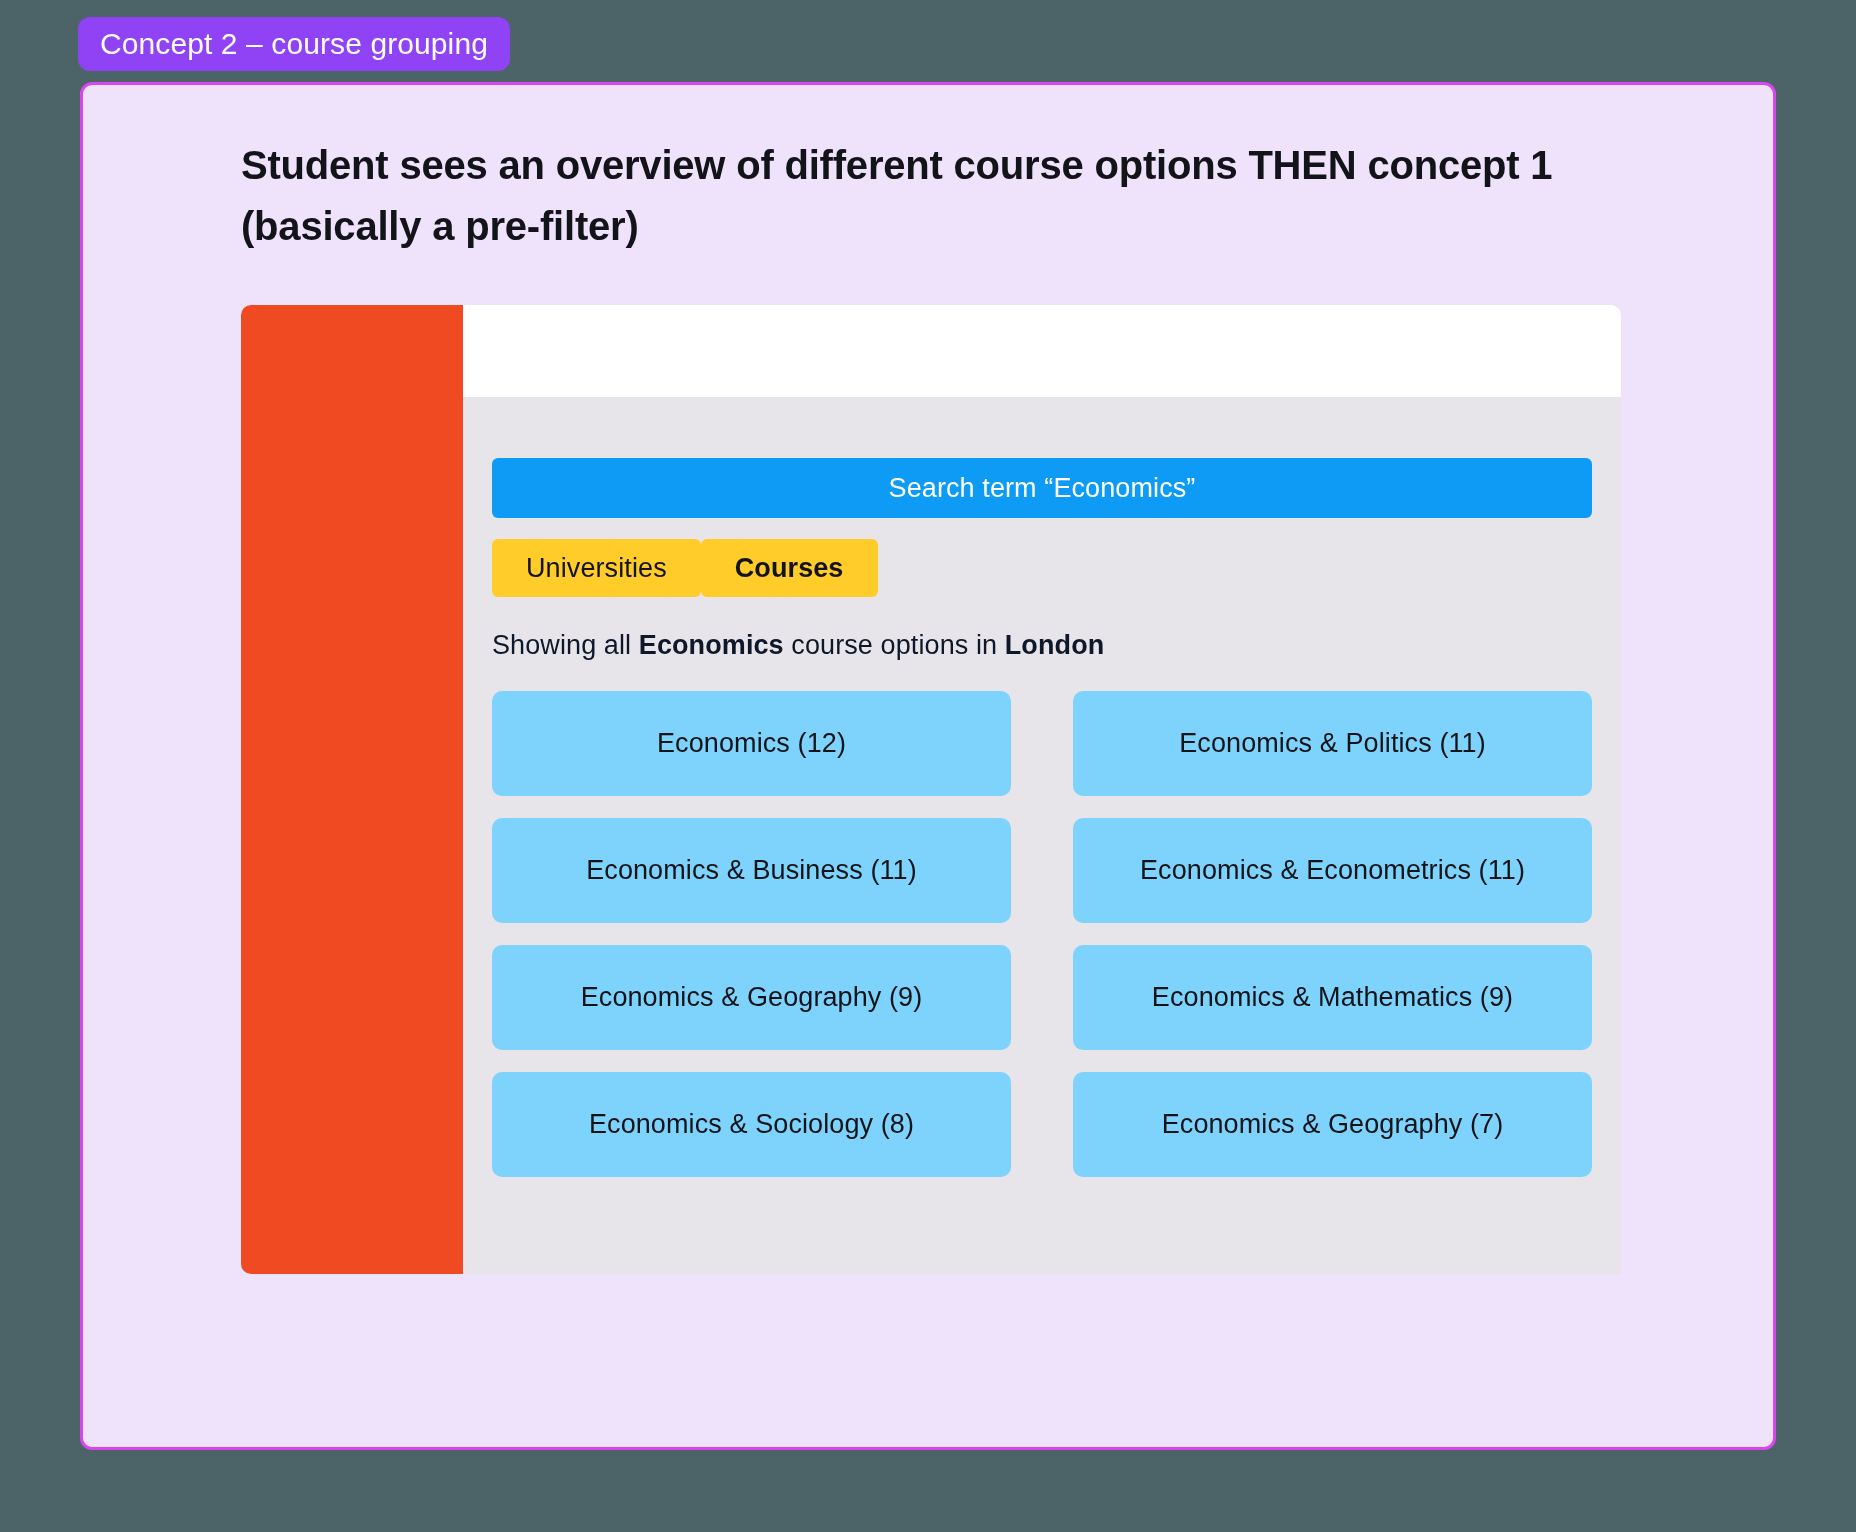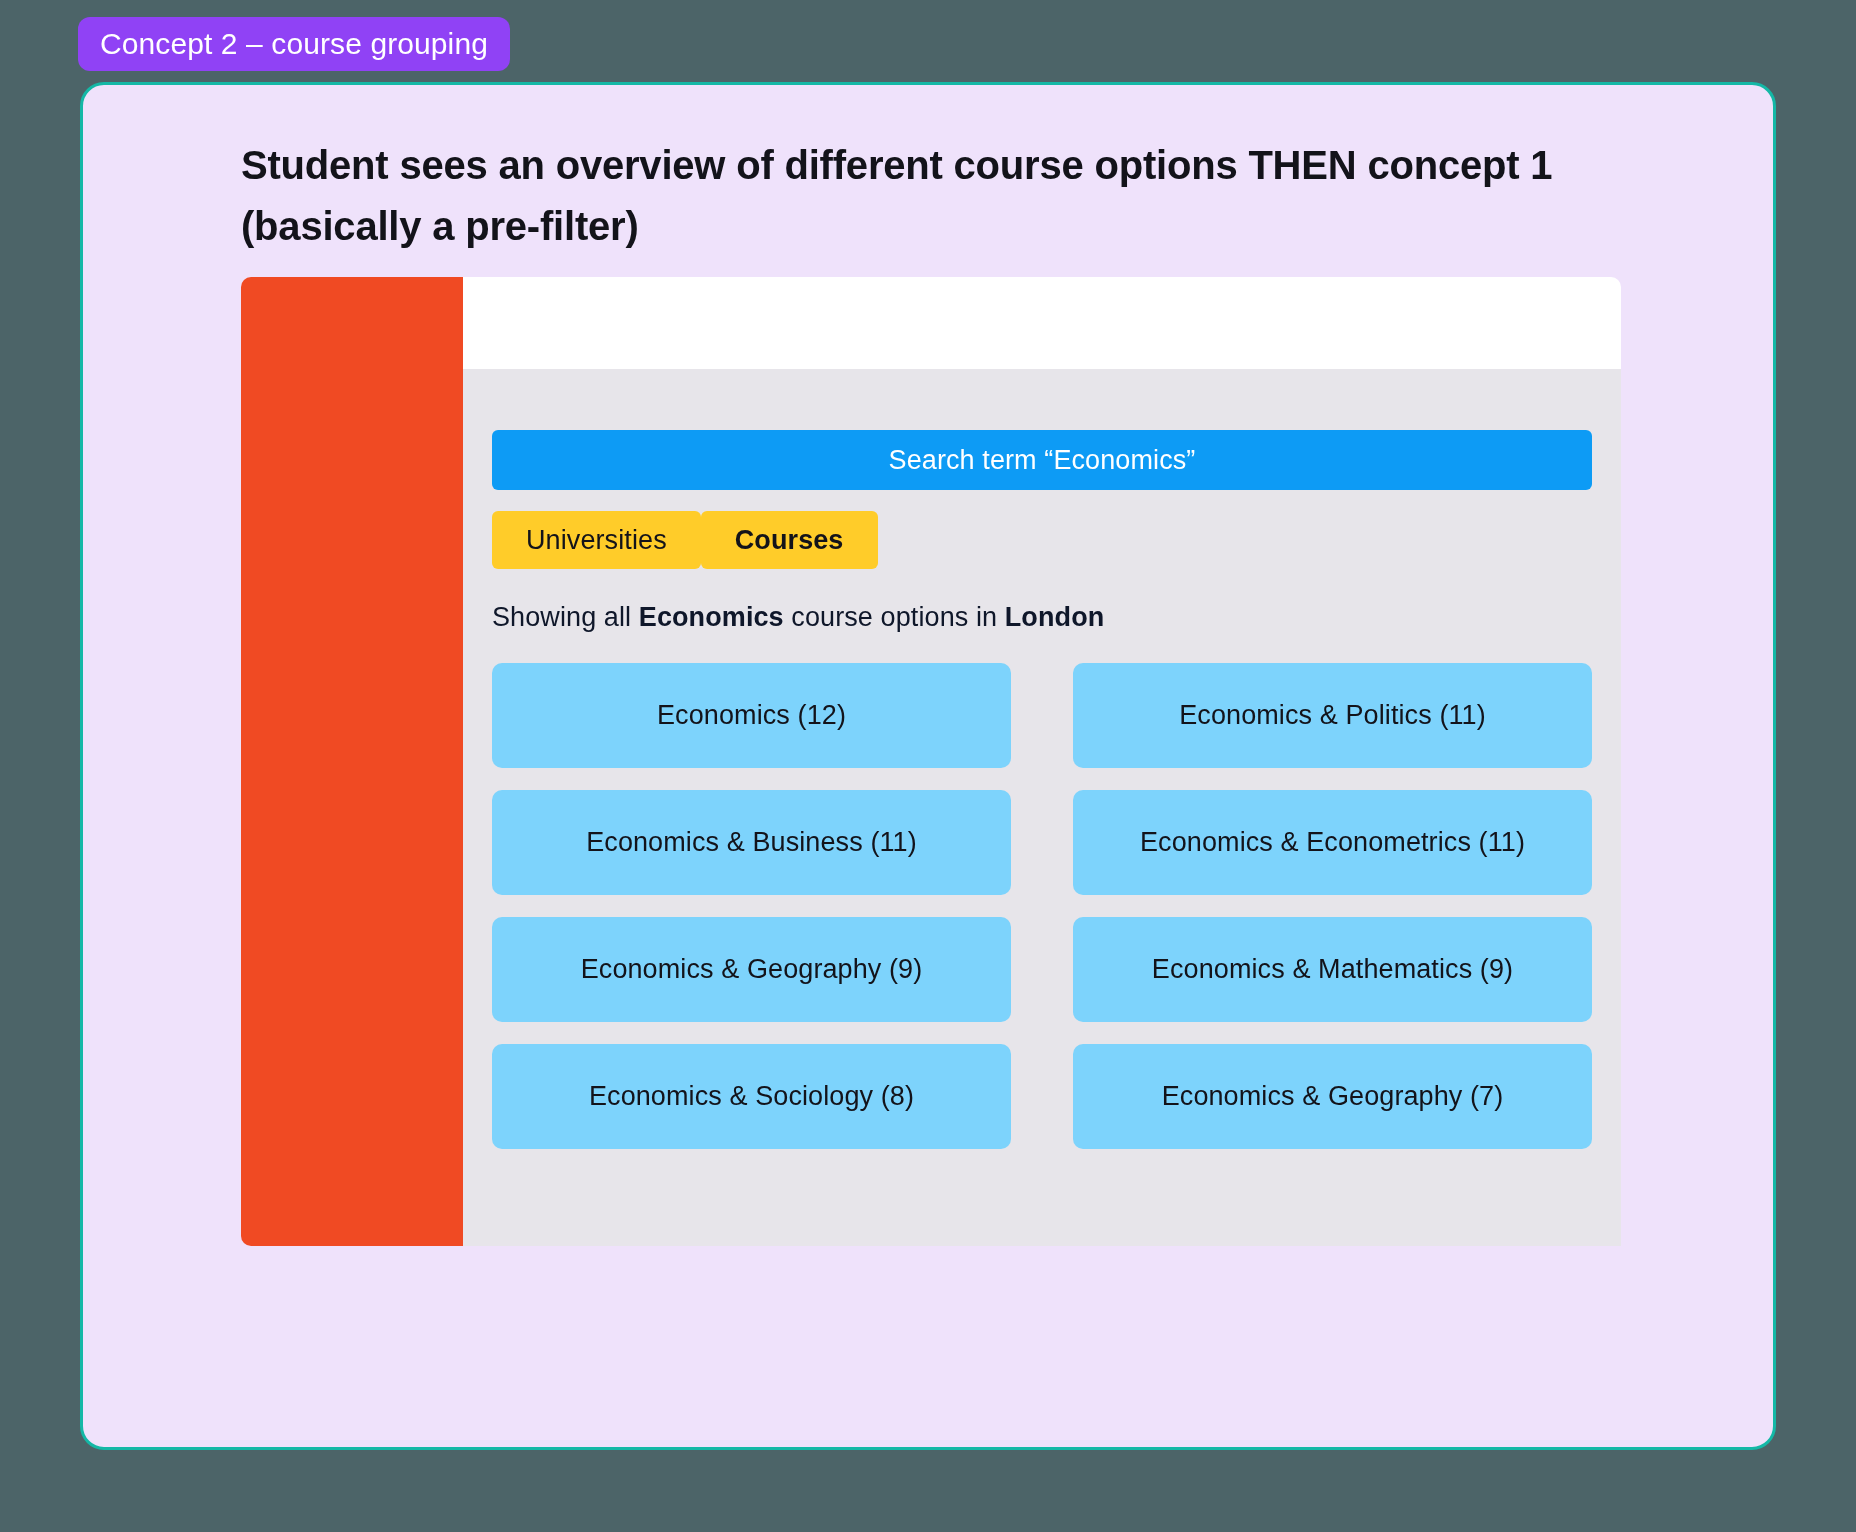--- a/index.html
+++ b/index.html
@@ -38,42 +38,42 @@
   }
 
   
   .panel {
     position: absolute;
     left: 80px;
     top: 82px;
     width: 1696px;
     height: 1368px;
     background: #EFE2FB;
-    border: 3px solid #14b8a6;
-    border-radius: 24px;
+    border: 3px solid #d946ef;
+    border-radius: 12px;
     overflow: hidden;
   }
 
   .panel-heading {
     position: absolute;
     left: 158px;
     top: 50px;
     width: 1360px;
     font-size: 40px;
     font-weight: bold;
     line-height: 1.52;
     color: #13131A;
     letter-spacing: -0.2px;
   }
 
   
   .mockup {
     position: absolute;
     left: 158px;
-    top: 192px;
+    top: 220px;
     width: 1380px;
     height: 969px;
     display: flex;
     align-items: stretch;
   }
 
   .mockup-sidebar {
     width: 222px;
     flex: 0 0 222px;
     background: #F04A23;

